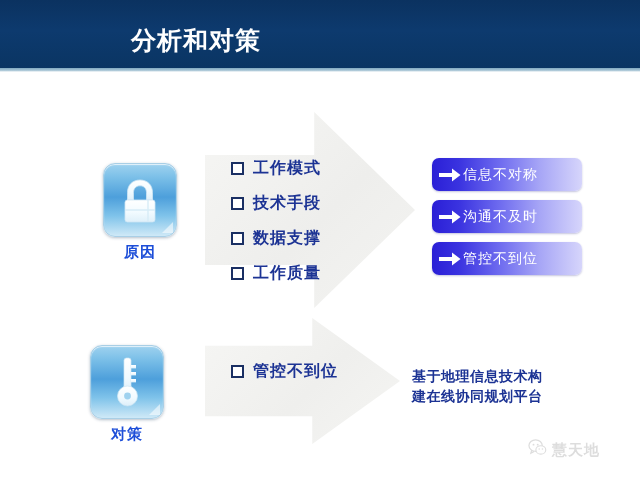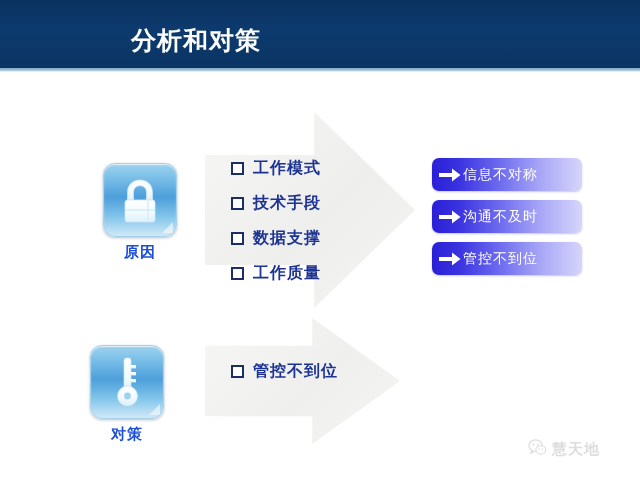--- a/index.html
+++ b/index.html
@@ -204,20 +204,21 @@
   }
 
   
   #watermark {
     position: absolute;
     left: 528px;
     top: 438px;
     display: flex;
     align-items: center;
     opacity: 0.33;
+    font-family: Liberation Mono, monospace;
   }
   #watermark-text {
     font-size: 15px;
     font-weight: bold;
     color: #9a9a9a;
     margin-left: 5px;
     letter-spacing: 1px;
   }
 </style>
 </head>
@@ -318,20 +319,24 @@
     <div class="result-bar">
       <span class="result-arrow">
         <svg width="22" height="14" viewBox="0 0 22 14">
           <path d="M0 5 L13 5 L13 0.5 L21.5 7 L13 13.5 L13 9 L0 9 Z" fill="#ffffff"></path>
         </svg>
       </span>
       <span class="result-text">管控不到位</span>
     </div>
   </div>
 
+  <div id="conclusion">
+    <div>基于地理信息技术构</div>
+    <div>建在线协同规划平台</div>
+  </div>
 
   <div id="watermark">
     <span>
       <svg width="19" height="19" viewBox="0 0 20 20">
         <ellipse cx="8" cy="8" rx="7" ry="6" fill="none" stroke="#9a9a9a" stroke-width="1.3"></ellipse>
         <path d="M4 12.5 L3 16 L6.4 14.1" fill="none" stroke="#9a9a9a" stroke-width="1.3"></path>
         <circle cx="5.8" cy="7" r="1" fill="#9a9a9a"></circle>
         <circle cx="10.2" cy="7" r="1" fill="#9a9a9a"></circle>
         <ellipse cx="13.5" cy="12.5" rx="5.2" ry="4.4" fill="#ffffff" stroke="#9a9a9a" stroke-width="1.2"></ellipse>
         <circle cx="11.8" cy="11.6" r="0.8" fill="#9a9a9a"></circle>

